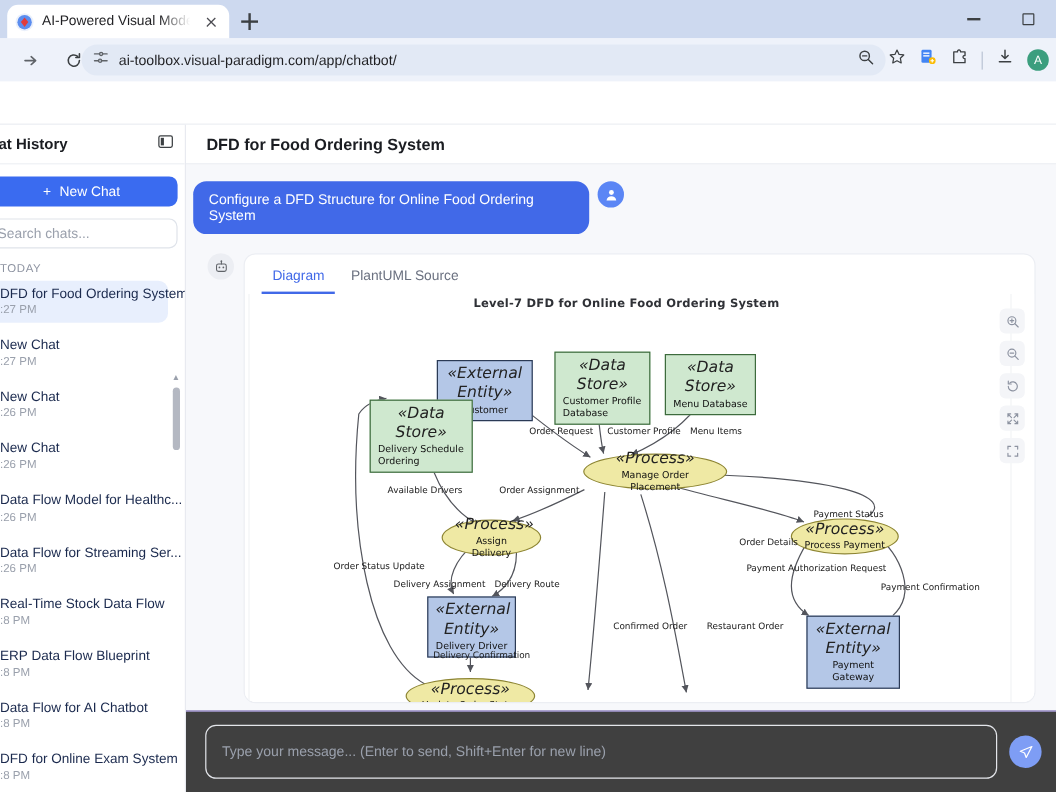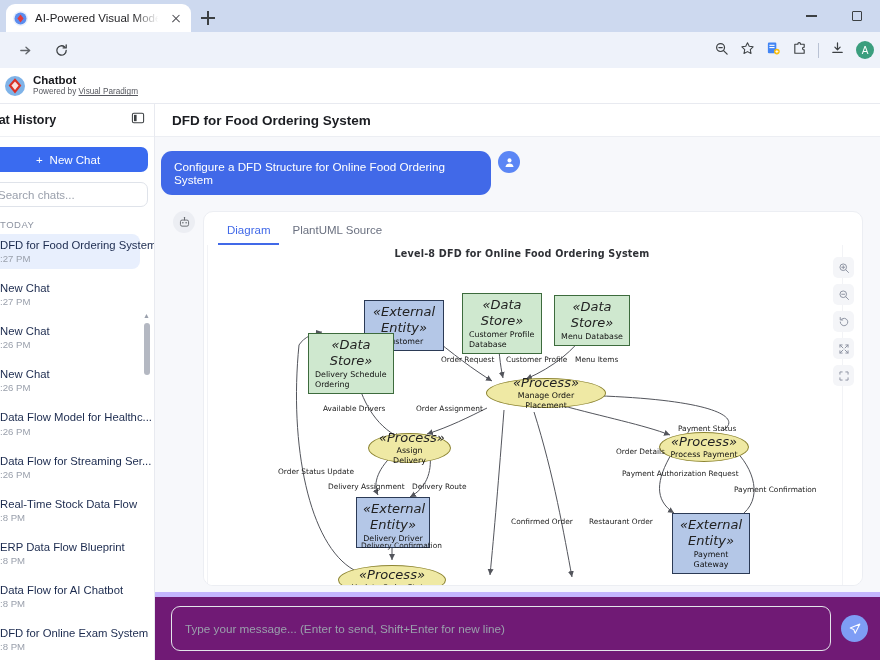--- a/index.html
+++ b/index.html
@@ -214,21 +214,21 @@
     position: absolute; right: 8px; top: 12px; display: flex; flex-direction: column; gap: 6px;
   }
   .ctool {
     width: 21px; height: 21px; background: #f4f5f8; border-radius: 5px;
     display: flex; align-items: center; justify-content: center;
   }
 
   
   .composer {
     position: absolute; left: 155px; bottom: 0; width: 725px; height: 68px;
-    background: #701a75; border-top: 5px solid #c4b5fd;
+    background: #404040; border-top: 1px solid #c4b5fd;
     display: flex; align-items: center; gap: 10px; padding: 0 14px 0 16px; text-align: center;
   }
   .composer-input {
     flex: 1 1 auto; height: 45px; border: 1px solid #e3e5ea; border-radius: 9px;
     display: flex; align-items: center; padding: 0 13px;
     font-size: 11.7px; color: #9aa0ac;
   }
   .send-btn {
     width: 27px; height: 27px; border-radius: 50%; background: #7e9df5;
     display: flex; align-items: center; justify-content: center; flex: 0 0 auto;
@@ -269,20 +269,30 @@
         </svg>
     </div>
     <div class="tb-btn" style="margin-left:6px">
       <svg width="15" height="15" viewBox="0 0 16 16">
         <path d="M13 8a5 5 0 1 1-1.6-3.7" stroke="#3c4043" stroke-width="1.4" fill="none" stroke-linecap="round"></path>
         <path d="M13 2v3.2h-3.2" stroke="#3c4043" stroke-width="1.4" fill="none" stroke-linecap="round" stroke-linejoin="round"></path>
       </svg>
     </div>
   </div>
 
+  <div class="omnibox">
+    <span>
+      <svg width="14" height="14" viewBox="0 0 16 16">
+        <path d="M2 4.5h5M9.5 4.5h4.5M2 11h4M8.5 11H14" stroke="#5f6368" stroke-width="1.3" stroke-linecap="round"></path>
+        <circle cx="8.3" cy="4.5" r="1.5" stroke="#5f6368" stroke-width="1.3" fill="none"></circle>
+        <circle cx="7.3" cy="11" r="1.5" stroke="#5f6368" stroke-width="1.3" fill="none"></circle>
+      </svg>
+    </span>
+    <span class="omni-url">ai-toolbox.visual-paradigm.com/app/chatbot/</span>
+  </div>
 
   <div class="tb-right">
     <span>
       <svg width="15" height="15" viewBox="0 0 16 16">
         <circle cx="7" cy="7" r="4.2" stroke="#3c4043" stroke-width="1.3" fill="none"></circle>
         <path d="M10.2 10.2 L14 14" stroke="#3c4043" stroke-width="1.3" stroke-linecap="round"></path>
         <path d="M5.2 7h3.6" stroke="#3c4043" stroke-width="1.3" stroke-linecap="round"></path>
       </svg>
     </span>
     <span>
@@ -308,33 +318,20 @@
     <span>
       <svg width="15" height="15" viewBox="0 0 16 16">
         <path d="M8 2v7.2M5.2 6.6L8 9.4l2.8-2.8" stroke="#3c4043" stroke-width="1.3" fill="none" stroke-linecap="round" stroke-linejoin="round"></path>
         <path d="M3 12.2h10" stroke="#3c4043" stroke-width="1.3" stroke-linecap="round"></path>
       </svg>
     </span>
     <span class="avatar-chip">A</span>
   </div>
 
   <div class="appheader">
-    <div class="brand">
-      <span class="brand-logo">
-        <svg width="22" height="22" viewBox="0 0 22 22">
-          <circle cx="11" cy="11" r="10" fill="#7fb3e8"></circle>
-          <path d="M11 3.2 L17.4 10.6 L11 18.6 L4.6 10.6 Z" fill="#d93025"></path>
-          <path d="M11 6.4 L14.6 10.6 L11 15 L7.4 10.6 Z" fill="#fff" opacity=".85"></path>
-        </svg>
-      </span>
-      <span class="brand-text">
-        <div class="brand-title">Chatbot</div>
-        <div class="brand-sub"><span>Powered by </span><a>Visual Paradigm</a></div>
-      </span>
-    </div>
   </div>
 
   <div class="sidebar">
     <div class="sb-head">
       <span class="sb-title">Chat History</span>
       <span>
         <svg width="14" height="14" viewBox="0 0 16 16">
           <rect x="1.6" y="2.6" width="12.8" height="10.8" rx="1.6" stroke="#3c4043" stroke-width="1.2" fill="none"></rect>
           <rect x="3.4" y="4.4" width="3" height="7.2" fill="#3c4043"></rect>
         </svg>
@@ -433,21 +430,21 @@
         <div class="diagram-card">
           <div class="tabs">
             <div class="dtab active">Diagram</div>
             <div class="dtab">PlantUML Source</div>
           </div>
 
           <div class="canvas-wrap">
             <div class="canvas-inner">
               <div class="canvas-bg"></div>
 
-              <div class="dg-title">Level-8 DFD for Online Food Ordering System</div>
+              <div class="dg-title">Level-7 DFD for Online Food Ordering System</div>
 
               <svg width="660" height="370" style="position:absolute;left:0;top:0">
                 <defs>
                   <marker id="ah" markerWidth="7" markerHeight="7" refX="6" refY="3" orient="auto">
                     <path d="M0,0 L6,3 L0,6 z" fill="#53555c"></path>
                   </marker>
                 </defs>
                 <g stroke="#53555c" stroke-width="1" fill="none" marker-end="url(#ah)">
 
                   <path d="M222,87 C250,110 270,125 288,136"></path>

